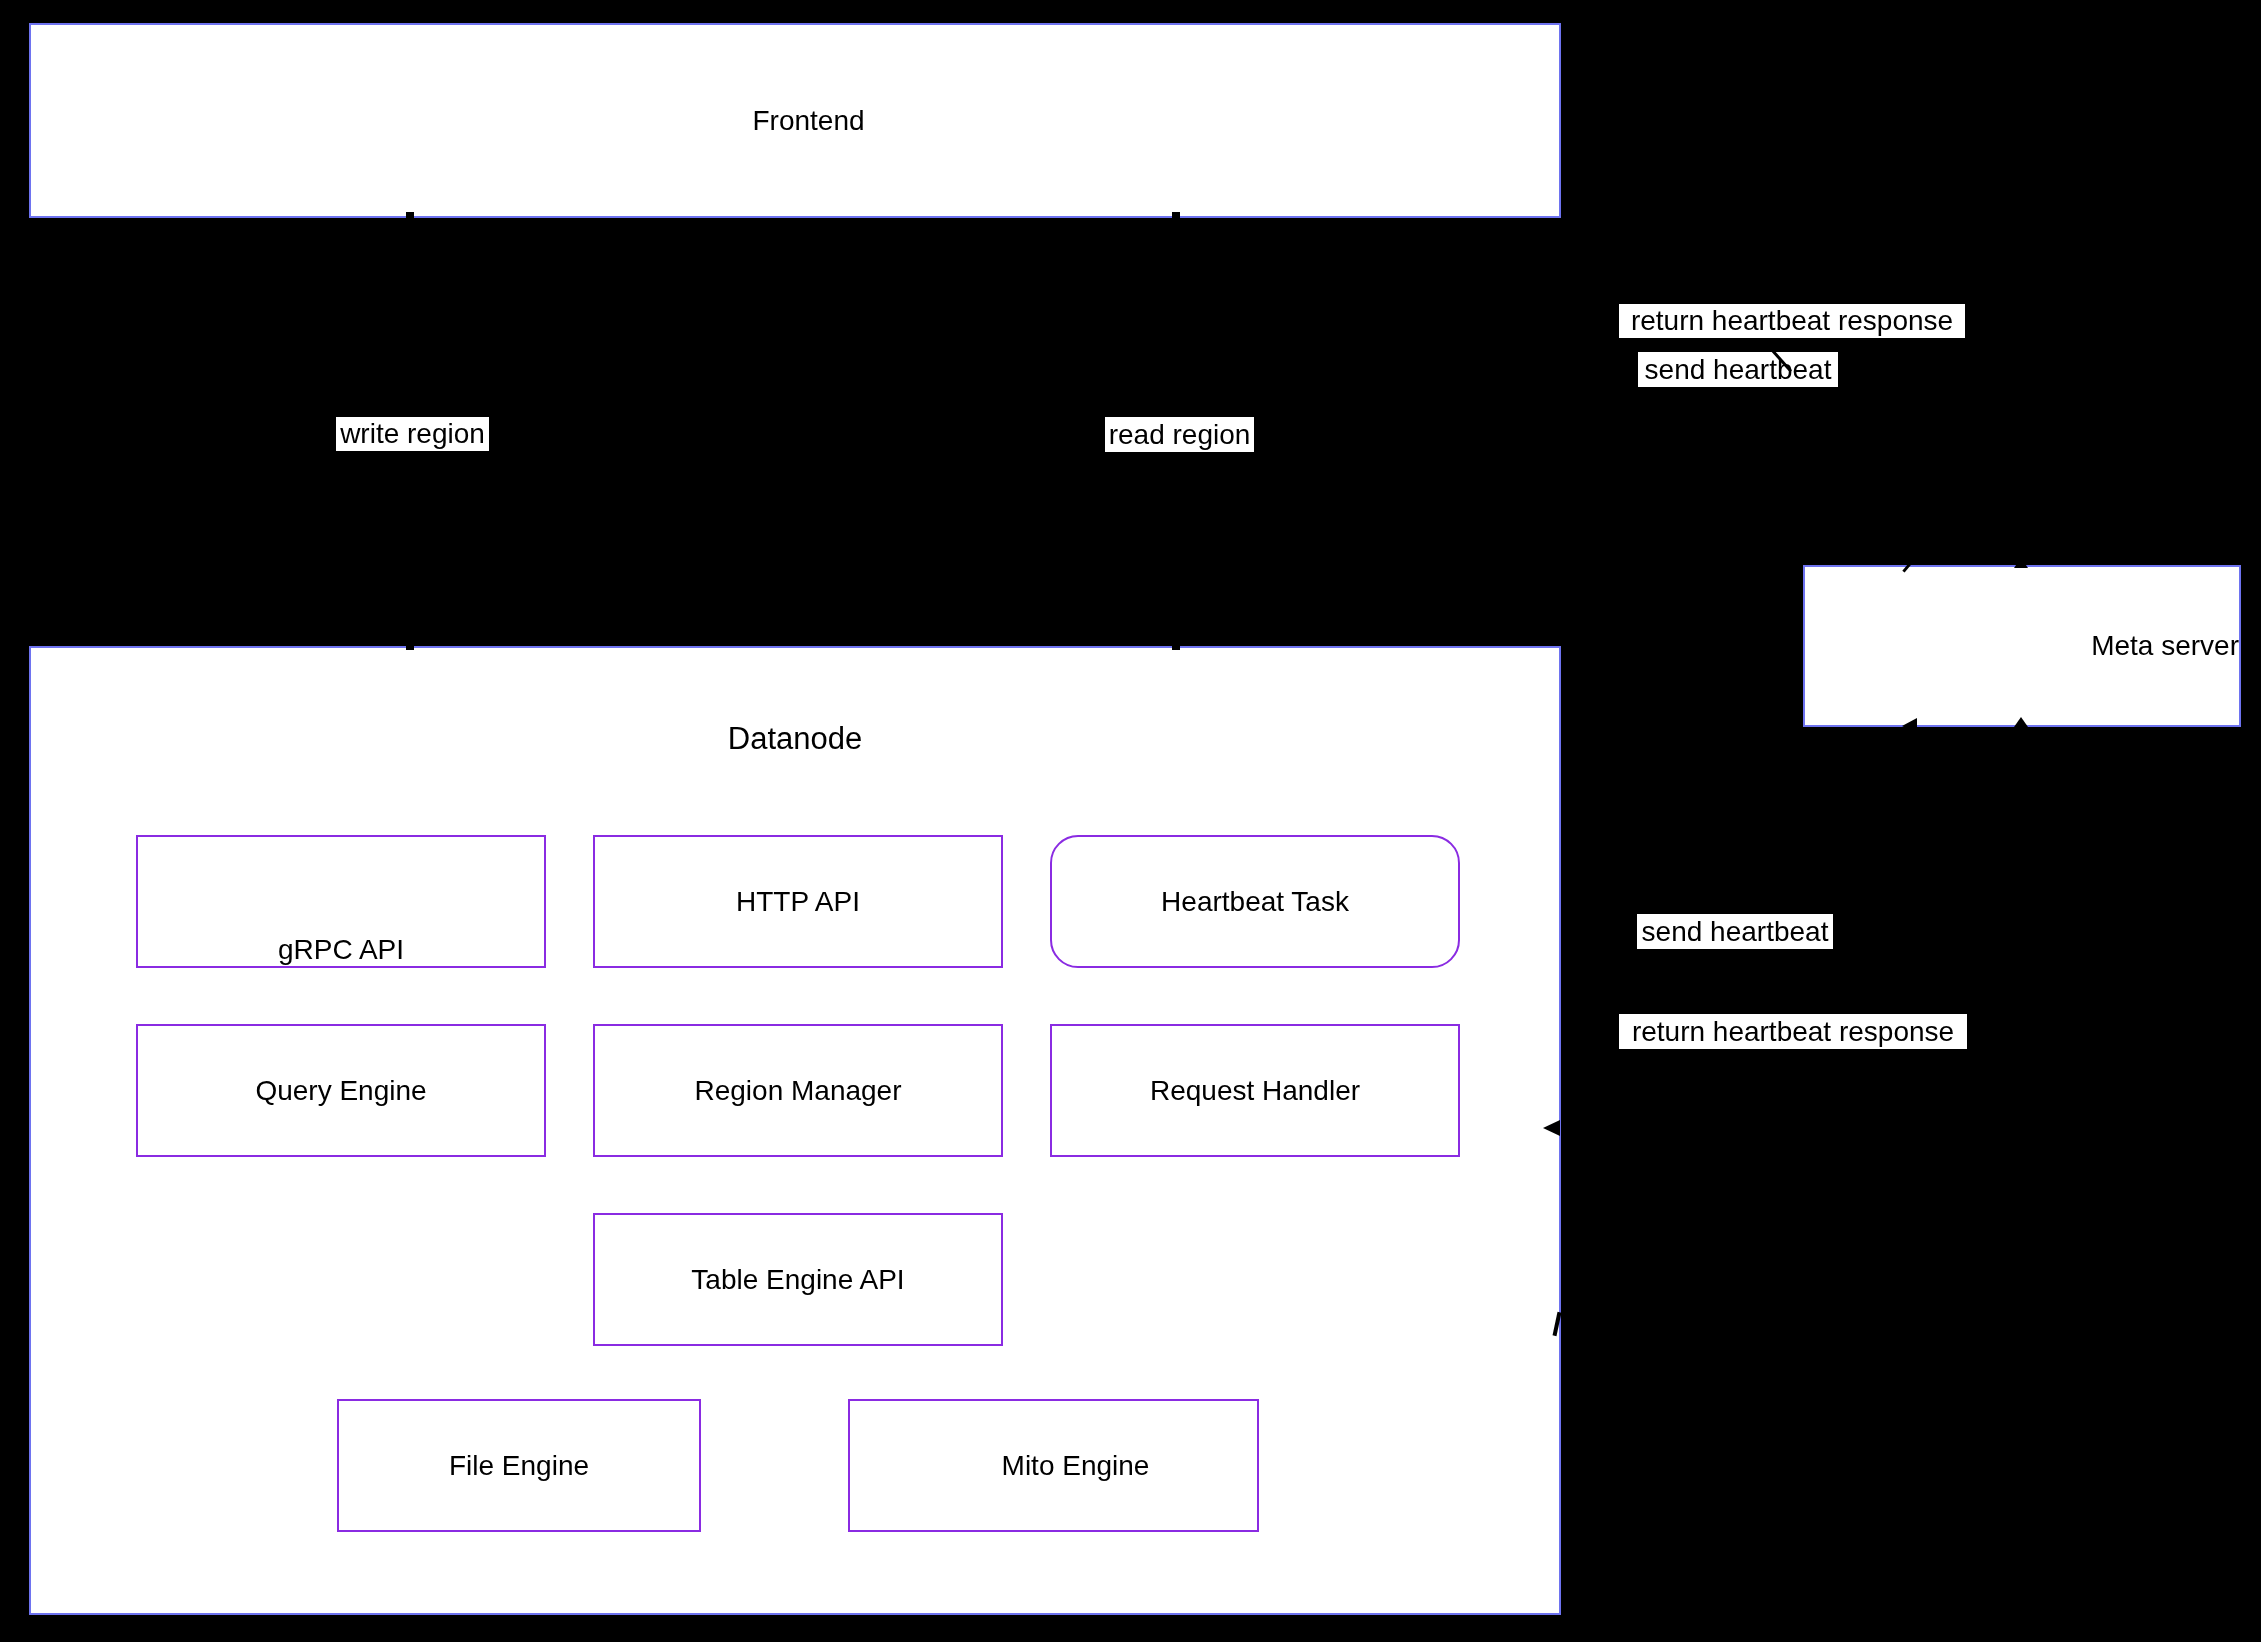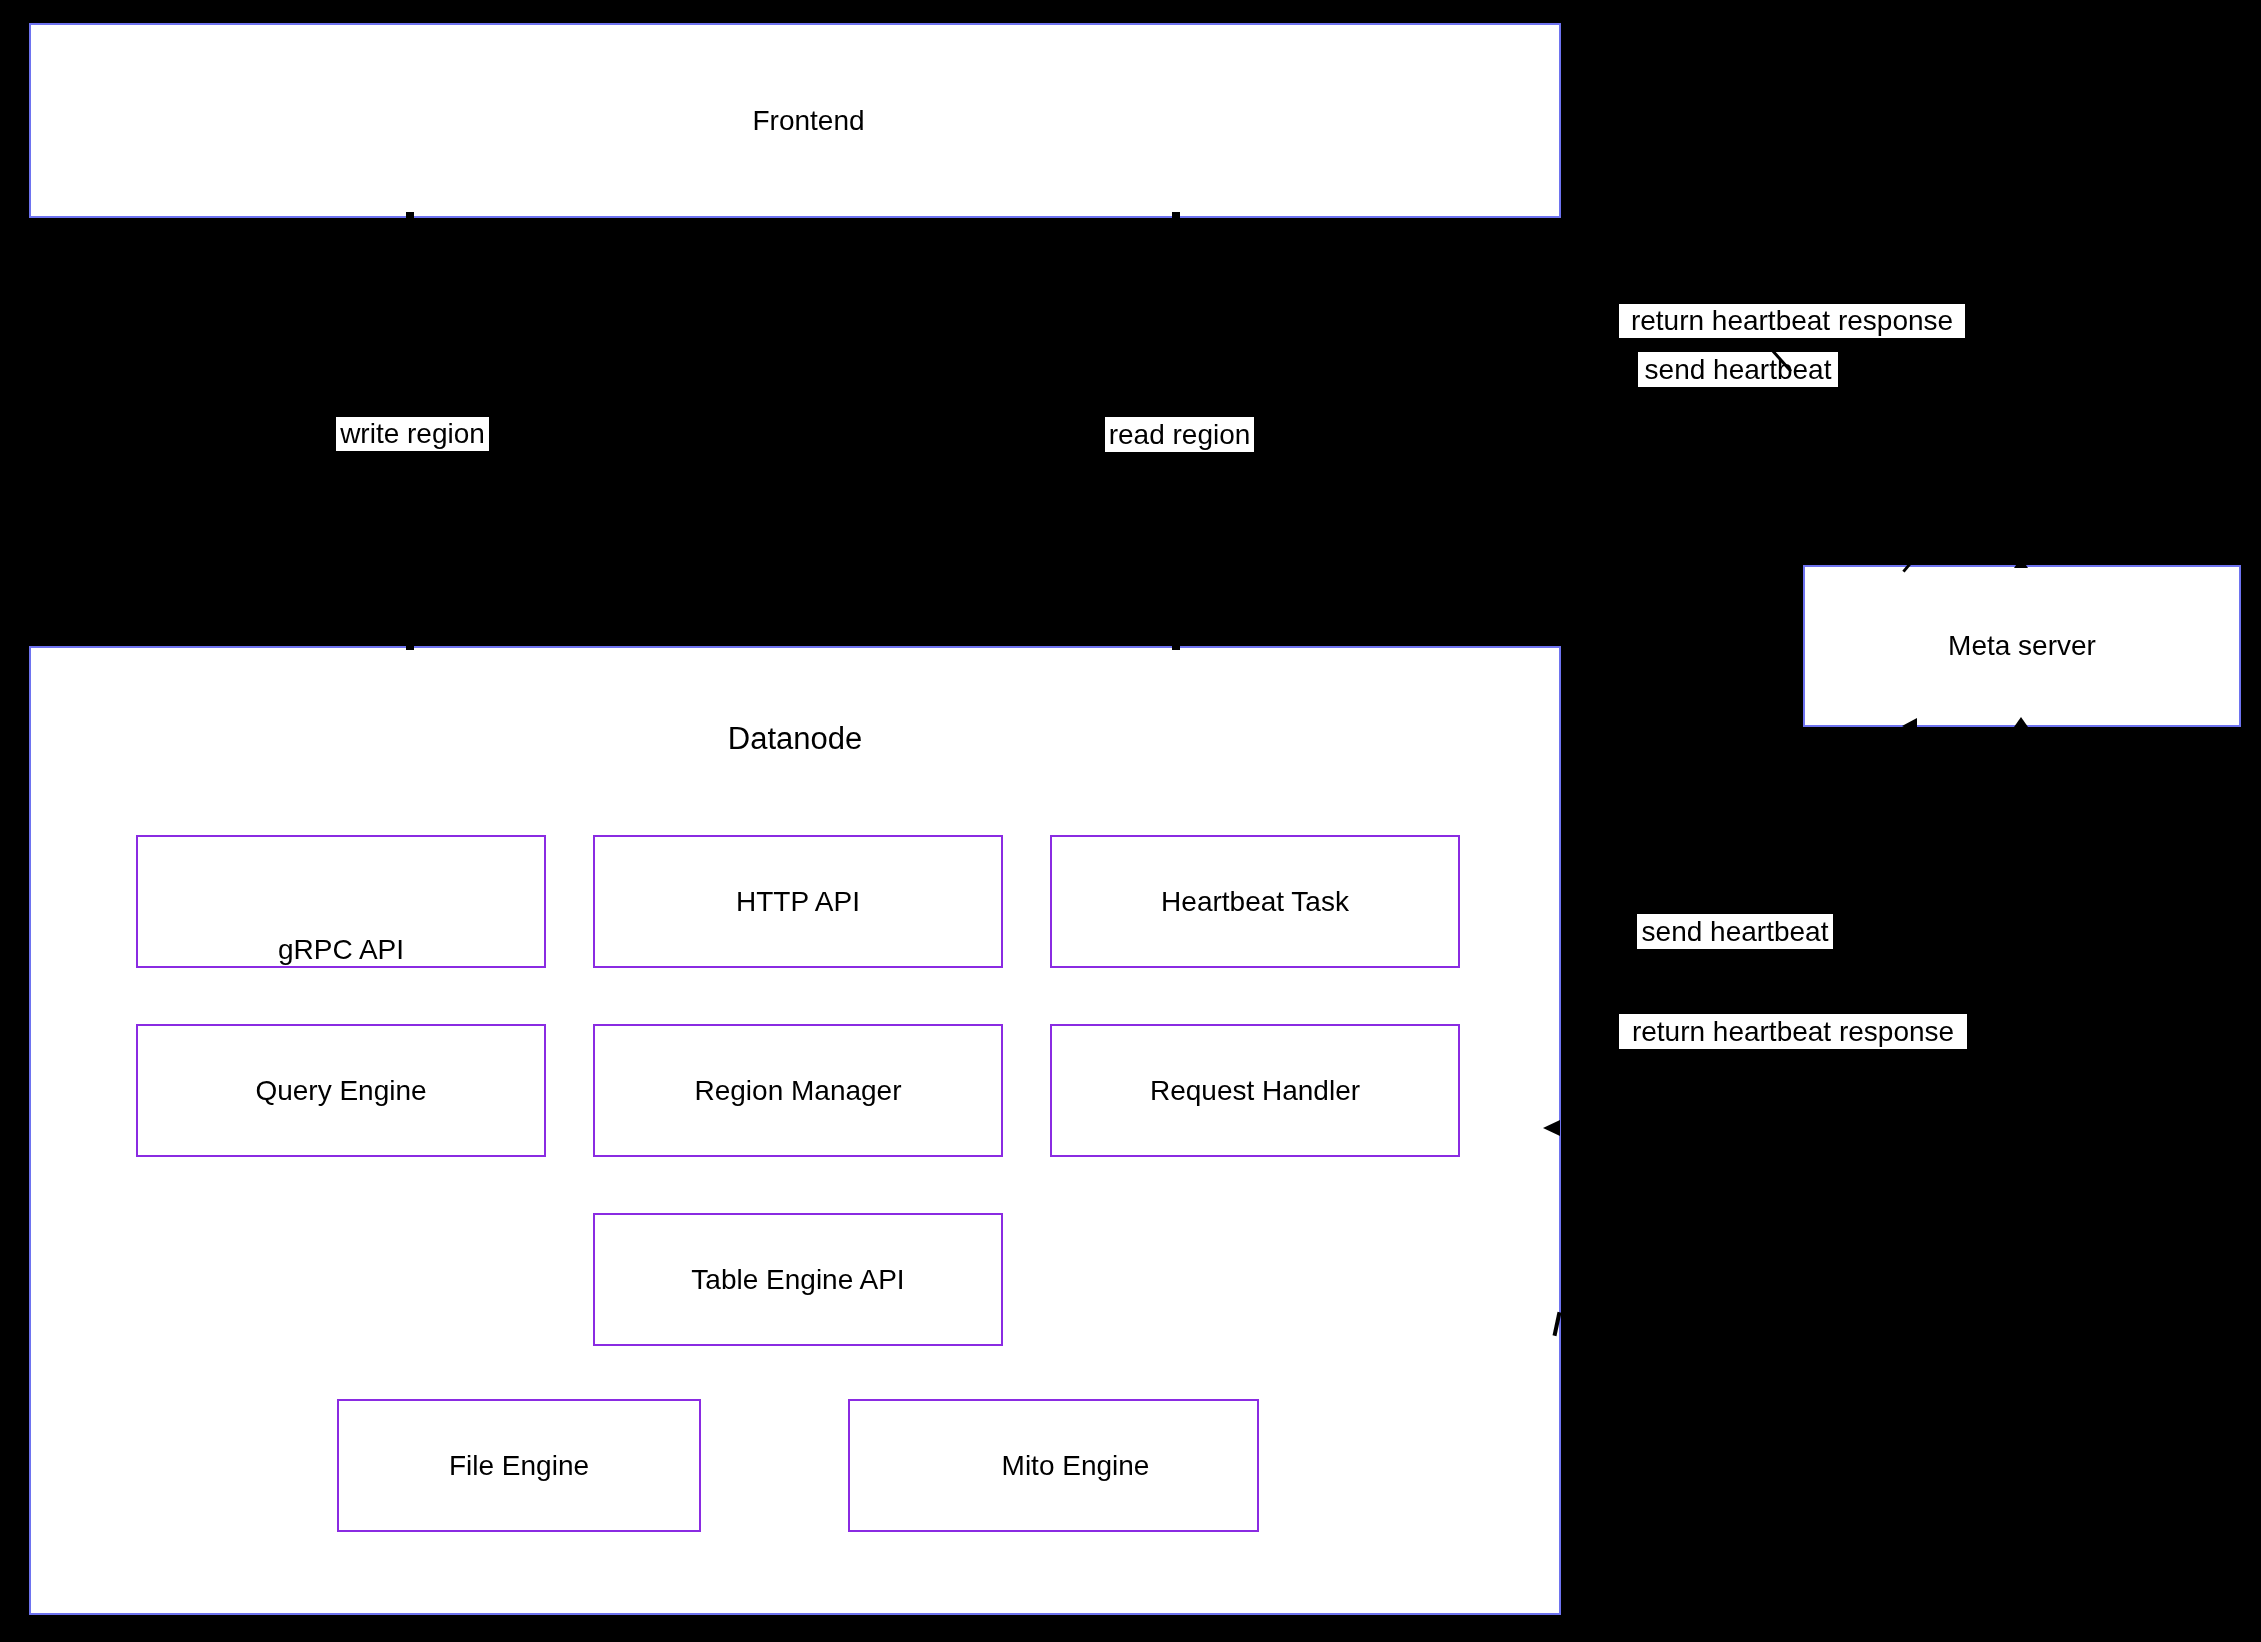--- a/index.html
+++ b/index.html
@@ -45,31 +45,31 @@
 
 <div class="scene">
 
   <div class="node outer" style="left:29px;top:23px;width:1532px;height:195px;padding-left:27px;">
     <span>Frontend</span>
   </div>
 
   <div class="node outer" style="left:29px;top:646px;width:1532px;height:969px;justify-content:center;align-items:flex-start;"></div>
   <div class="container-title" style="left:29px;top:721px;width:1532px;">Datanode</div>
 
-  <div class="node outer" style="left:1803px;top:565px;width:438px;height:162px;">
+  <div class="node outer" style="left:1803px;top:565px;width:438px;height:162px;justify-content:flex-end;">
     <span>Meta server</span>
   </div>
 
   <div class="node inner" style="left:136px;top:835px;width:410px;height:133px;align-items:flex-end;">
     <span>gRPC API</span>
   </div>
   <div class="node inner" style="left:593px;top:835px;width:410px;height:133px;">
     <span>HTTP API</span>
   </div>
-  <div class="node inner" style="left:1050px;top:835px;width:410px;height:133px;">
+  <div class="node inner" style="left:1050px;top:835px;width:410px;height:133px;border-radius:28px;">
     <span>Heartbeat Task</span>
   </div>
 
   <div class="node inner" style="left:136px;top:1024px;width:410px;height:133px;">
     <span>Query Engine</span>
   </div>
   <div class="node inner" style="left:593px;top:1024px;width:410px;height:133px;">
     <span>Region Manager</span>
   </div>
   <div class="node inner" style="left:1050px;top:1024px;width:410px;height:133px;">

